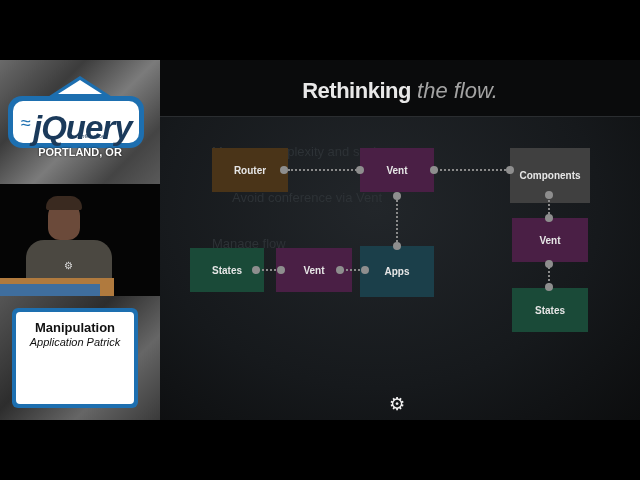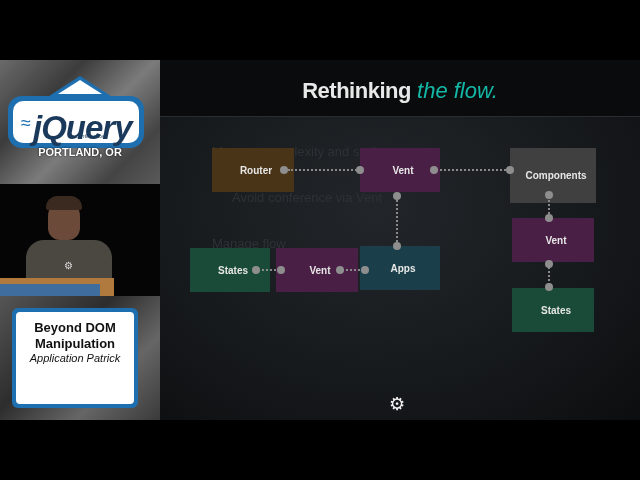--- a/index.html
+++ b/index.html
@@ -28,23 +28,23 @@
   .title-card-inner{position:absolute;left:4px;top:4px;right:4px;bottom:4px;background:#fff;border-radius:4px;text-align:center;}
   .talk-title{margin-top:8px;font-weight:bold;font-size:13px;line-height:16px;color:#111;}
   .speaker{margin-top:8px;font-size:11px;line-height:13px;color:#111;}
   .speaker-role{font-style:italic;font-size:11px;color:#111;}
 
   .slide{position:absolute;left:160px;top:60px;width:480px;height:360px;background:#15181b;}
   .slide-header{position:absolute;left:0;top:0;width:480px;height:56px;background:#0a0b0c;border-bottom:1px solid #2a2d30;}
   .slide-body{position:absolute;left:0;top:57px;width:480px;height:303px;background:radial-gradient(ellipse at 45% 30%,#22262a 0%,#16191c 60%,#0c0d0e 100%);}
   .slide-title{position:absolute;left:0;width:480px;top:18px;text-align:center;font-size:22px;color:#e8e8e8;}
   .slide-title b{font-weight:bold;letter-spacing:-0.5px;}
-  .slide-title i{font-weight:normal;color:#14b8a6;}
+  .slide-title i{font-weight:normal;color:#a3a3a3;}
   .ghost{position:absolute;color:#2d3236;font-size:13px;white-space:nowrap;}
-  .node{position:absolute;display:flex;align-items:center;justify-content:center;color:#e6e6e6;font-weight:bold;font-size:10px;padding-left:6px;}
+  .node{position:absolute;display:flex;align-items:center;justify-content:center;color:#e6e6e6;font-weight:bold;font-size:10px;}
   .dot{position:absolute;width:8px;height:8px;border-radius:4px;background:#8e8e8e;}
   .hline{position:absolute;height:0;border-top:2px dotted #8a8a8a;}
   .vline{position:absolute;width:0;border-left:2px dotted #8a8a8a;}
   .cog{position:absolute;left:229px;top:333px;color:#f0f0f0;font-size:18px;}
 </style>
 </head>
 <body>
 
 <div class="sidebar">
   <div class="logo-panel">
@@ -66,21 +66,20 @@
     <div class="person-hair"></div>
     <div class="shirt-logo">⚙</div>
     <div class="podium"></div>
     <div class="podium-screen"></div>
   </div>
 
   <div class="title-panel">
     <div class="title-card">
       <div class="title-card-inner">
         <div class="talk-title">
-          <div>Beyond DOM</div>
           <div>Manipulation</div>
         </div>
         <div class="speaker-role">Application Patrick</div>
       </div>
     </div>
   </div>
 </div>
 
 <div class="slide">
   <div class="slide-header">
@@ -109,21 +108,21 @@
     </div>
   <div class="node" style="left:352px;top:228px;width:76px;height:44px;background:#1a4a38;">
       <span>States</span>
     </div>
   <div class="node" style="left:30px;top:188px;width:74px;height:44px;background:#1a4a38;">
       <span>States</span>
     </div>
   <div class="node" style="left:116px;top:188px;width:76px;height:44px;background:#4a1f45;">
       <span>Vent</span>
     </div>
-  <div class="node" style="left:200px;top:186px;width:74px;height:44px;background:#1b3f4a;">
+  <div class="node" style="left:200px;top:186px;width:74px;height:51px;background:#1b3f4a;">
       <span>Apps</span>
     </div>
 
   <div class="hline" style="left:128px;top:109px;width:72px;"></div>
   <div class="dot" style="left:120px;top:106px;"></div>
   <div class="dot" style="left:196px;top:106px;"></div>
 
   <div class="hline" style="left:276px;top:109px;width:74px;"></div>
   <div class="dot" style="left:270px;top:106px;"></div>
   <div class="dot" style="left:346px;top:106px;"></div>

